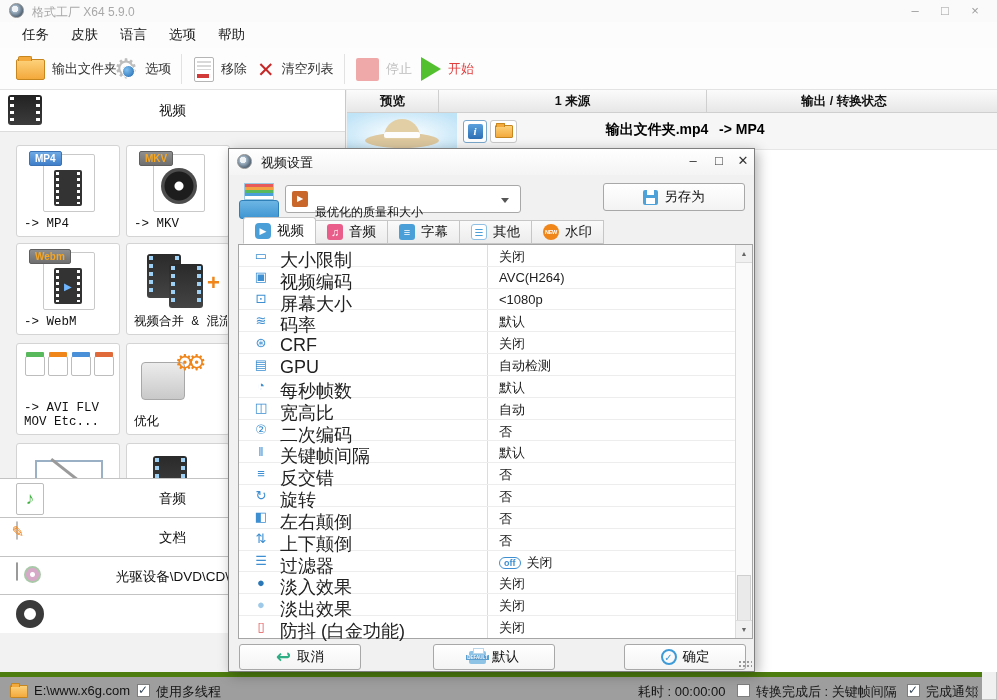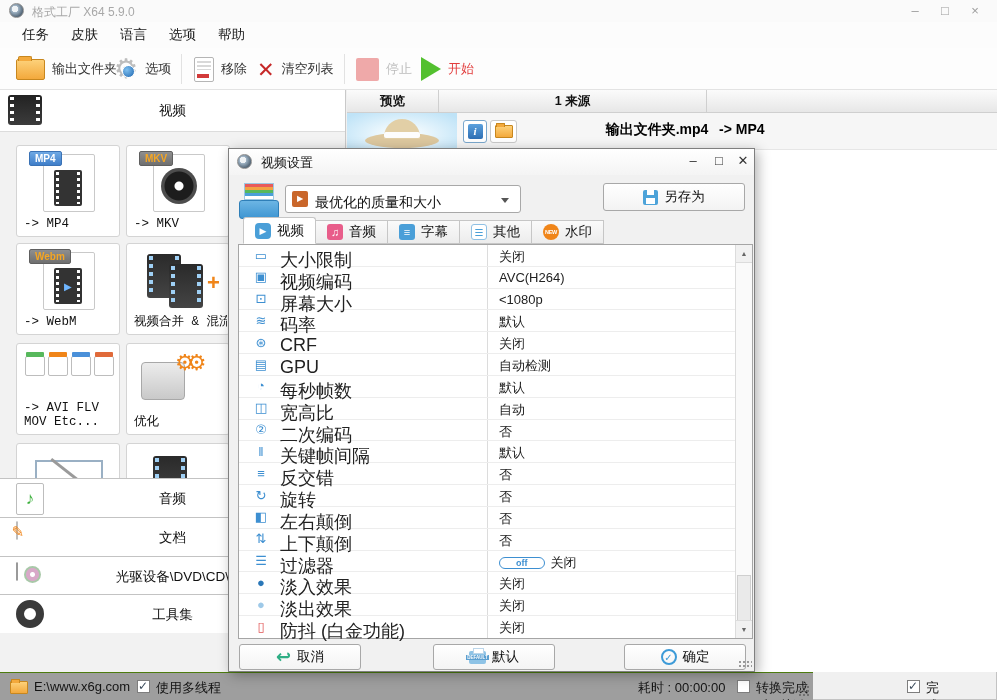--- a/index.html
+++ b/index.html
@@ -119,21 +119,21 @@
         border-radius:3px;display:flex;align-items:center;justify-content:center}
   .folder-mini{width:16px;height:11px;background:linear-gradient(#fdd17a,#f3a93c);border:1px solid #c8871e;
         border-radius:1px;position:relative}
   .folder-mini::before{content:"";position:absolute;left:0;top:-3px;width:7px;height:3px;background:#f3a93c;
         border:1px solid #c8871e;border-bottom:none;border-radius:1px 1px 0 0}
   .fname{position:absolute;left:170px;top:8px;width:280px;text-align:center;font-size:14px;font-weight:bold;color:#000}
   .ftarget{position:absolute;left:372px;top:8px;font-size:14px;font-weight:bold;color:#000}
   #waitbox{position:absolute;left:410px;top:59px;width:233px;height:21px;background:#fdfdfd;
         border:1px solid #9e9e9e;box-sizing:border-box;text-align:center;line-height:19px;font-size:12.5px;color:#111}
   
-  #statusbar{position:absolute;left:0;top:672px;width:813px;height:28px;background:#9e9e9e;border-top:1px solid #4d7c0f;box-sizing:border-box}
+  #statusbar{position:absolute;left:0;top:672px;width:982px;height:28px;background:#9e9e9e;border-top:5px solid #4d7c0f;box-sizing:border-box}
   .sb-txt{position:absolute;top:6px;font-size:13px;color:#141414}
   .cb{position:absolute;top:7px;width:13px;height:13px;background:#fff;border:1px solid #7e7e7e;box-sizing:border-box}
   .cb.checked::after{content:"✓";position:absolute;left:0px;top:-2px;font-size:12px;color:#3a4a5a;font-weight:bold}
   .grip{position:absolute;right:3px;bottom:3px;width:12px;height:12px;
         background:radial-gradient(#6f6f6f 1px,transparent 1.3px);background-size:4px 4px}
   
   #dialog{position:absolute;left:228px;top:148px;width:527px;height:524px;background:#f1f1f1;
         border:1px solid #7f7f7f;box-sizing:border-box;box-shadow:3px 3px 12px rgba(0,0,0,.3);z-index:10}
   #dlg-titlebar{position:absolute;left:0;top:0;width:525px;height:26px;background:linear-gradient(#fff,#f4f4f4)}
   .dlg-ico{position:absolute;left:8px;top:5px;width:15px;height:15px;border-radius:50%;
@@ -142,21 +142,21 @@
   .dctl{position:absolute;top:2px;width:24px;height:20px;text-align:center;line-height:20px;font-size:13px;color:#333}
   .tray-ico{position:absolute;left:10px;top:34px;width:40px;height:36px}
   .tray-ico::before{content:"";position:absolute;left:5px;top:0;width:28px;height:15px;background:#fff;
         border:1px solid #9ec7e2;box-shadow:inset 0 3px 0 #e85b5b,inset 0 6px 0 #f2a243,inset 0 9px 0 #57b85c,inset 0 12px 0 #4a9fd8}
   .tray-ico::after{content:"";position:absolute;left:0;bottom:0;width:38px;height:17px;border-radius:3px;
         background:linear-gradient(#6cb5e4,#3f96d2);border:1px solid #2f7fb8}
   .combo{position:absolute;left:56px;top:36px;width:236px;height:28px;background:#fff;border:1px solid #a8a8a8;
         border-radius:3px;box-sizing:border-box}
   .combo-ico{position:absolute;left:6px;top:5px;width:16px;height:16px;background:#c9662a;border-radius:2px;
         color:#fff;font-size:8px;text-align:center;line-height:16px}
-  .combo-text{position:absolute;left:29px;top:8px;font-size:14px;color:#111}
+  .combo-text{position:absolute;left:29px;top:18px;font-size:12px;color:#111}
   .combo-arrow{position:absolute;right:11px;top:12px;width:0;height:0;
         border-left:4px solid transparent;border-right:4px solid transparent;border-top:5px solid #555}
   .saveas-btn{position:absolute;left:374px;top:34px;width:142px;height:28px;background:linear-gradient(#fff,#f3f3f3);
         border:1px solid #a8a8a8;border-radius:3px;box-sizing:border-box;display:flex;align-items:center;justify-content:center;gap:6px;
         font-size:13.5px;color:#111}
   .floppy-ico{width:15px;height:15px;background:#4da3d9;border-radius:2px;position:relative}
   .floppy-ico::before{content:"";position:absolute;left:4px;top:0;width:7px;height:5px;background:#fff}
   .floppy-ico::after{content:"";position:absolute;left:3px;bottom:1px;width:9px;height:6px;background:#fff}
   
   #tabs{position:absolute;left:14px;top:71px;display:flex}
@@ -174,21 +174,21 @@
   .ti-watermark{background:#f08519;border-radius:50%;font-size:5.5px;font-weight:bold;letter-spacing:-0.3px}
   
   #stable{position:absolute;left:9px;top:95px;width:515px;height:395px;background:#fff;border:1px solid #a5a5a5;box-sizing:border-box}
   .vline{position:absolute;left:248px;top:0;bottom:0;width:1px;background:#dcdcdc}
   .trow{height:21.83px;position:relative;border-bottom:1px solid #ededed;box-sizing:border-box}
   .ricon{position:absolute;left:12px;top:2.5px;width:20px;font-size:13px;color:#3d8fd1;text-align:center;line-height:16px}
   .ricon.c-dark{color:#2a77b8}.ricon.c-light{color:#9ec9e8}.ricon.c-red{color:#e05555}
   .rlabel{position:absolute;left:41px;top:3px;font-size:18px;color:#222;white-space:nowrap}
   .rvalue{position:absolute;left:260px;top:3px;font-size:13px;color:#222;white-space:nowrap}
   .off-badge{display:inline-block;border:1.5px solid #3d8fd1;color:#3d8fd1;border-radius:9px;
-        font-size:9px;font-weight:bold;padding:0 16px;margin-right:6px;vertical-align:1px}
+        font-size:9px;font-weight:bold;padding:0 4px;margin-right:6px;vertical-align:1px}
   #sscroll{position:absolute;right:0;top:0;bottom:0;width:17px;background:#fafafa;border-left:1px solid #dcdcdc;box-sizing:border-box}
   .sarrow{position:absolute;left:0;width:16px;height:17px;background:#f1f1f1;text-align:center;
         font-size:7px;color:#666;line-height:17px}
   .sarrow.up{top:0;border-bottom:1px solid #dcdcdc}
   .sarrow.dn{bottom:0;border-top:1px solid #dcdcdc}
   .sthumb{position:absolute;left:1px;width:14px;top:330px;height:52px;background:#eaeaea;border:1px solid #cfcfcf;box-sizing:border-box}
   
   .dbtn{position:absolute;top:495px;width:122px;height:26px;background:linear-gradient(#fff,#f4f4f4);
         border:1px solid #a8a8a8;border-radius:3px;box-sizing:border-box;display:flex;align-items:center;justify-content:center;gap:6px;
         font-size:13.5px;color:#111}
@@ -311,29 +311,29 @@
     <div class="cat">
       <span class="ci ci-doc"><span class="pen">✎</span></span>
       <span class="cat-label">文档</span>
     </div>
     <div class="cat">
       <span class="ci ci-drive" style="top:6px"></span>
       <span class="cat-label">光驱设备\DVD\CD\</span>
     </div>
     <div class="cat">
       <span class="ci ci-reel" style="top:5px"></span>
-      <span class="cat-label">工具集</span>
     </div>
   </div>
 </div>
 
 <div id="right-panel">
   <div id="qheader">
     <div class="qcol" style="width:92px">预览</div>
     <div class="qcol" style="width:268px">1 来源</div>
+    <div class="qcol" style="width:274px;border-right:none">输出 / 转换状态</div>
   </div>
   <div id="qrow">
     <div class="thumb">
       <span class="hat-brim"></span>
       <span class="hat-crown"></span>
       <span class="hat-band"></span>
     </div>
     <div class="info-btn">
       <span class="info-inner">i</span>
     </div>

